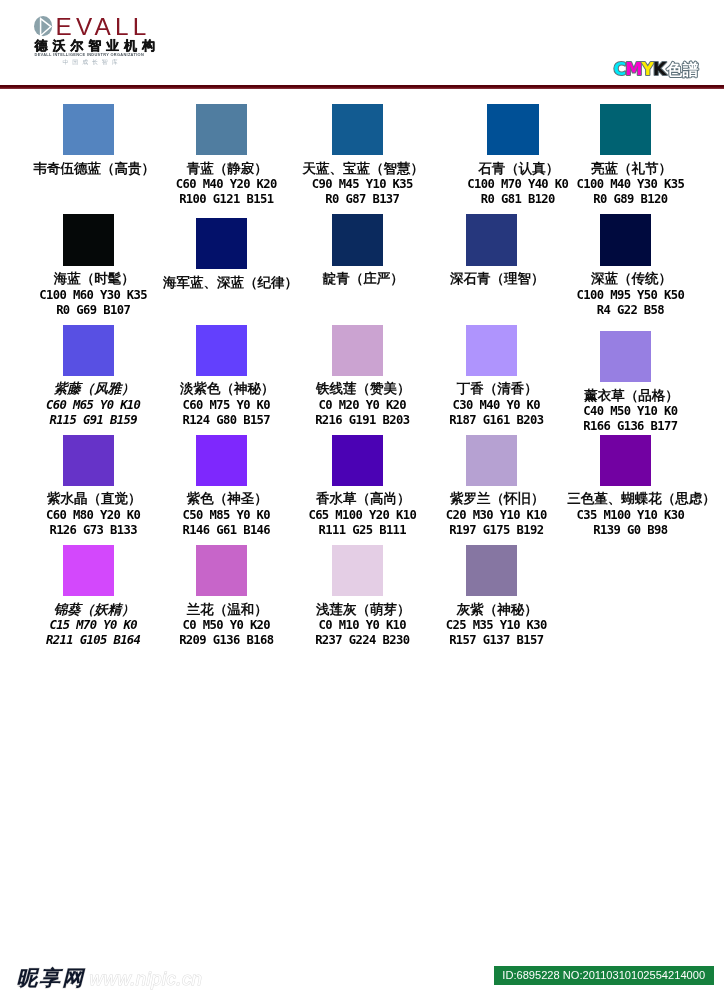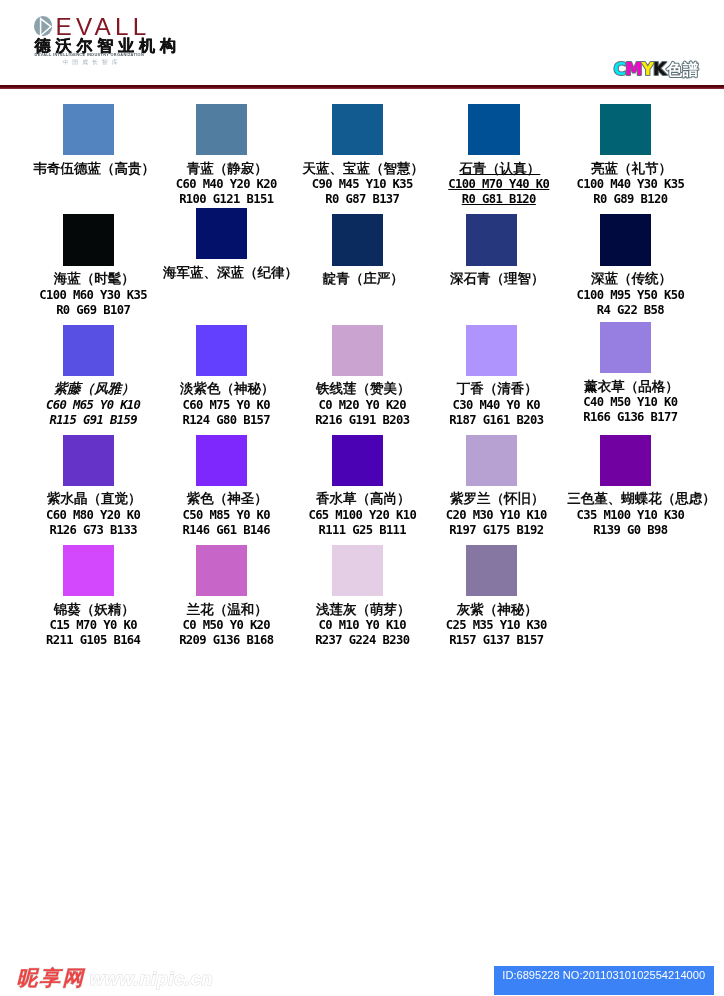--- a/index.html
+++ b/index.html
@@ -6,21 +6,21 @@
   html,body{margin:0;padding:0;}
   body{width:724px;height:996px;background:#ffffff;overflow:hidden;
        font-family:"Liberation Sans",sans-serif;-webkit-font-smoothing:antialiased;}
   .page{position:relative;width:724px;height:996px;border-radius:8px;}
 
   
   .logo{position:absolute;left:34px;top:15px;width:200px;height:56px;}
   .logo-mark{position:absolute;left:-0.2px;top:0.7px;width:20px;height:22px;}
   .wordmark{position:absolute;left:21.6px;top:-1.2px;font-size:24.3px;line-height:25px;
             color:#851624;letter-spacing:4.2px;font-weight:400;}
-  .cn-name{position:absolute;left:0.5px;top:24.5px;font-size:16px;line-height:12px;
+  .cn-name{position:absolute;left:0.5px;top:24.5px;font-size:13px;line-height:12px;
            color:#111111;letter-spacing:4.9px;font-weight:800;white-space:nowrap;
            text-shadow:0 0 0.7px #111, 0.25px 0 0.2px #111;}
   .en-tagline{position:absolute;left:0.5px;top:36.8px;font-size:3.9px;line-height:6px;
               color:#4c565e;letter-spacing:0.32px;font-weight:700;white-space:nowrap;}
   .sub-tagline{position:absolute;left:28.5px;top:44.2px;font-size:5.9px;line-height:7px;
                color:#a8b4bd;letter-spacing:3.95px;font-weight:400;white-space:nowrap;}
 
   .title-cmyk{position:absolute;left:610px;top:55px;width:98px;height:26px;}
   .title-cmyk svg{display:block;overflow:visible;}
   .title-cmyk text{font-family:"DejaVu Sans",sans-serif;font-weight:700;}
@@ -35,24 +35,24 @@
   .nm{margin-top:6.3px;padding-left:11.6px;font-size:13.5px;line-height:14px;color:#101010;font-weight:700;
       text-align:center;white-space:nowrap;}
   .vals{padding-left:9.6px;font-size:12.2px;line-height:15.2px;color:#040404;font-weight:700;text-align:center;
         font-family:"DejaVu Sans Mono","Liberation Mono",monospace;white-space:nowrap;
         letter-spacing:-0.6px;}
   .vals div:first-child{margin-top:1.6px;}
 
   
   .fl{position:absolute;left:16.4px;top:964px;height:26px;}
   .fl-logo{font-size:20.8px;font-weight:700;font-style:italic;letter-spacing:2.1px;
-           color:#ef4444;-webkit-text-stroke:0.9px #d2d2d2;paint-order:stroke fill;}
-  .fl-url{font-size:18.6px;font-style:italic;font-weight:700;letter-spacing:0.45px;
+           color:#0f172a;-webkit-text-stroke:0.9px #d2d2d2;paint-order:stroke fill;}
+  .fl-url{font-size:18.6px;font-style:italic;font-weight:400;letter-spacing:0.45px;
           color:#ffffff;-webkit-text-stroke:1.1px #dedede;paint-order:stroke fill;}
-  .fr{position:absolute;left:493.7px;top:966.2px;width:220px;height:29px;background:#3b82f6;}
+  .fr{position:absolute;left:493.7px;top:966.2px;width:220px;height:19px;background:#15803d;}
   .fr span{display:block;text-align:center;line-height:19.4px;font-size:11.1px;color:#fdfdfd;
            letter-spacing:0px;}
 </style>
 </head>
 <body>
 
 <div class="page">
 
   <div class="logo">
     <svg class="logo-mark" viewBox="0 0 20 22" width="20" height="22">
@@ -92,21 +92,21 @@
         </div>
       </div>
       <div class="cell" style="left: 287.5px; top: 0px;">
         <div class="swatch" style="background: rgb(18, 91, 145);"></div>
         <div class="nm">天蓝、宝蓝（智慧）</div>
         <div class="vals">
           <div>C90 M45 Y10 K35</div>
           <div>R0 G87 B137</div>
         </div>
       </div>
-      <div class="cell" style="left: 424px; top: 0px; text-decoration: underline;">
+      <div class="cell" style="left: 443px; top: 0px;">
         <div class="swatch" style="background: rgb(0, 80, 150);"></div>
         <div class="nm">石青（认真）</div>
         <div class="vals">
           <div>C100 M70 Y40 K0</div>
           <div>R0 G81 B120</div>
         </div>
       </div>
       <div class="cell" style="left: 555.6px; top: 0px;">
         <div class="swatch" style="background: rgb(0, 98, 114);"></div>
         <div class="nm">亮蓝（礼节）</div>
@@ -116,21 +116,21 @@
         </div>
       </div>
       <div class="cell" style="left: 18.4px; top: 110.25px;">
         <div class="swatch" style="background: rgb(5, 8, 8);"></div>
         <div class="nm">海蓝（时髦）</div>
         <div class="vals">
           <div>C100 M60 Y30 K35</div>
           <div>R0 G69 B107</div>
         </div>
       </div>
-      <div class="cell" style="left: 151.5px; top: 104px;">
+      <div class="cell" style="left: 151.5px; top: 114px;">
         <div class="swatch" style="background: rgb(3, 17, 106);"></div>
         <div class="nm">海军蓝、深蓝（纪律）</div>
       </div>
       <div class="cell" style="left: 287.5px; top: 110.25px;">
         <div class="swatch" style="background: rgb(11, 42, 94);"></div>
         <div class="nm">靛青（庄严）</div>
       </div>
       <div class="cell" style="left: 421.5px; top: 110.25px;">
         <div class="swatch" style="background: rgb(38, 55, 125);"></div>
         <div class="nm">深石青（理智）</div>
@@ -168,21 +168,21 @@
         </div>
       </div>
       <div class="cell" style="left: 421.5px; top: 220.5px;">
         <div class="swatch" style="background: rgb(175, 148, 253);"></div>
         <div class="nm">丁香（清香）</div>
         <div class="vals">
           <div>C30 M40 Y0 K0</div>
           <div>R187 G161 B203</div>
         </div>
       </div>
-      <div class="cell" style="left: 555.6px; top: 218px;">
+      <div class="cell" style="left: 555.6px; top: 227px;">
         <div class="swatch" style="background: rgb(151, 127, 226);"></div>
         <div class="nm">薰衣草（品格）</div>
         <div class="vals">
           <div>C40 M50 Y10 K0</div>
           <div>R166 G136 B177</div>
         </div>
       </div>
       <div class="cell" style="left: 18.4px; top: 330.75px;">
         <div class="swatch" style="background: rgb(102, 51, 200);"></div>
         <div class="nm">紫水晶（直觉）</div>
@@ -216,21 +216,21 @@
         </div>
       </div>
       <div class="cell" style="left: 555.6px; top: 330.75px;">
         <div class="swatch" style="background: rgb(114, 1, 162);"></div>
         <div class="nm">三色堇、蝴蝶花（思虑）</div>
         <div class="vals">
           <div>C35 M100 Y10 K30</div>
           <div>R139 G0 B98</div>
         </div>
       </div>
-      <div class="cell" style="left: 18.4px; top: 441px;">
+      <div class="cell" style="left: 18.4px; top: 441px; font-style: italic;">
         <div class="swatch" style="background: rgb(211, 72, 252);"></div>
         <div class="nm">锦葵（妖精）</div>
         <div class="vals">
           <div>C15 M70 Y0 K0</div>
           <div>R211 G105 B164</div>
         </div>
       </div>
       <div class="cell" style="left: 151.5px; top: 441px;">
         <div class="swatch" style="background: rgb(199, 101, 201);"></div>
         <div class="nm">兰花（温和）</div>

